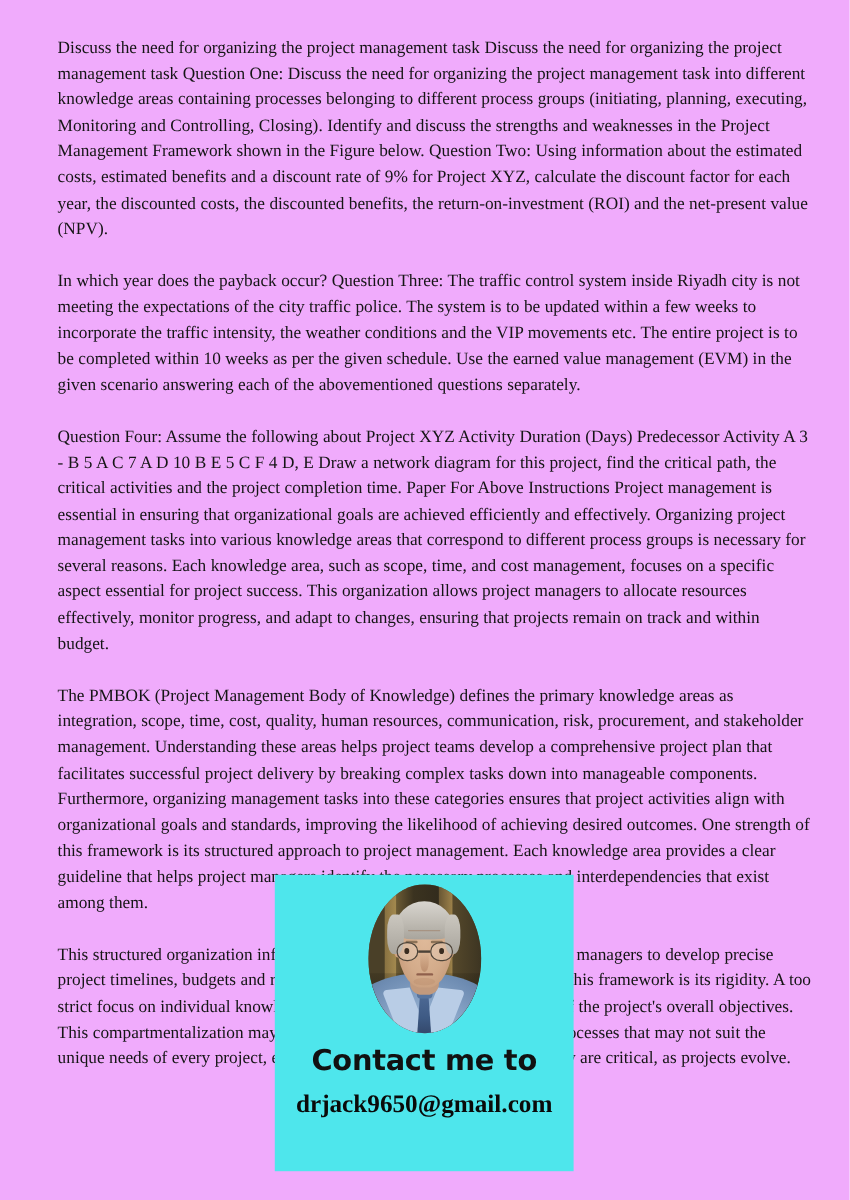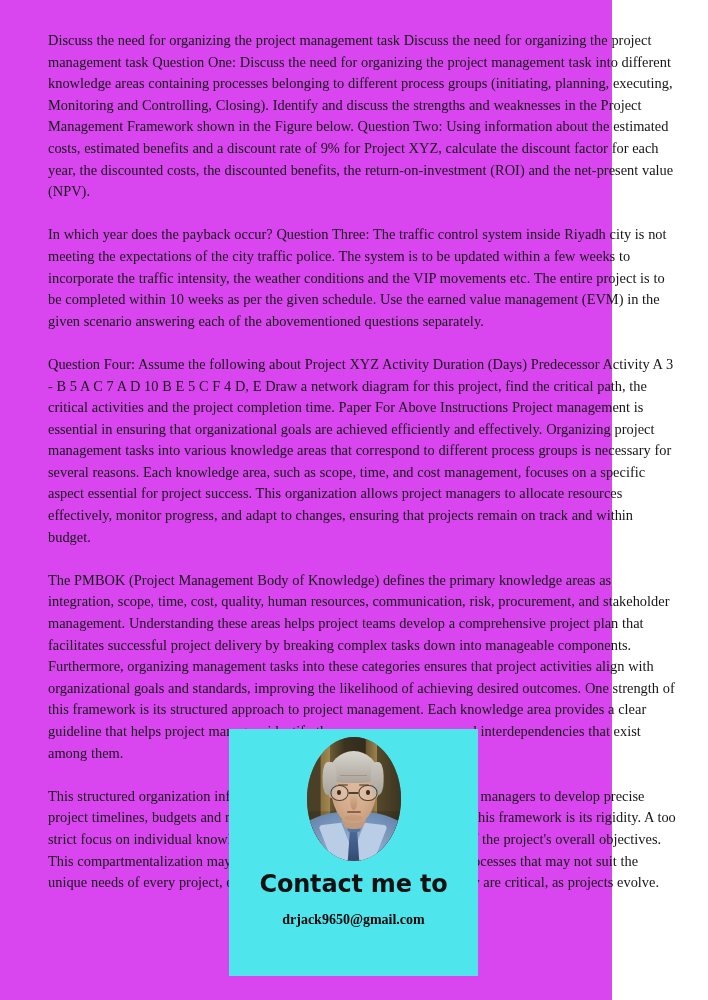--- a/index.html
+++ b/index.html
@@ -10,23 +10,23 @@
     width: 708px;
     height: 1000px;
     background: #ffffff;
     font-family: "Liberation Serif", "DejaVu Serif", serif;
     position: relative;
     overflow: hidden;
   }
 
   #page {
     position: relative;
-    width: 612px;
+    width: 708px;
     height: 1000px;
-    background: #d946ef;
+    background: #f0abfc;
   }
 
   #document-body {
     position: absolute;
     left: 48px;
     top: 30px;
     width: 628px;
   }
 
   .doc-paragraph {
@@ -287,21 +287,21 @@
   #contact-text .line {
     display: block;
     white-space: nowrap;
   }
 
   #contact-email {
     margin-top: 9px;
     text-align: center;
     font-family: "Liberation Serif", "DejaVu Serif", serif;
     font-weight: bold;
-    font-size: 14px;
+    font-size: 21px;
     line-height: 24px;
     color: #0a0a0a;
     white-space: nowrap;
   }
 </style>
 </head>
 <body>
 
 <div id="page">
 

